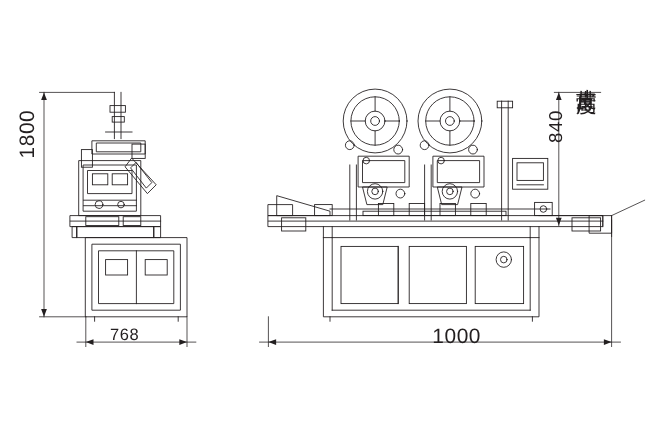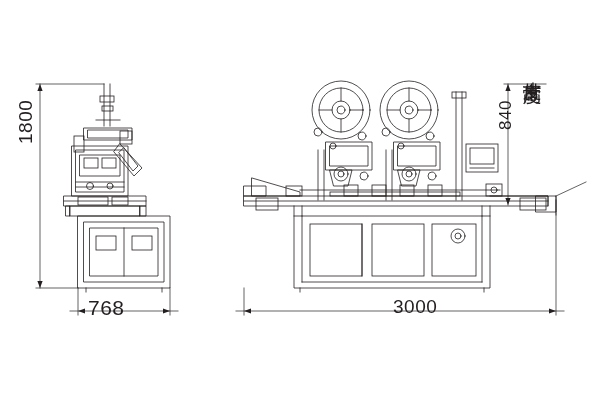--- a/index.html
+++ b/index.html
@@ -39,23 +39,23 @@
   #label-1800 {
     left: 16px;
     top: 144px;
     font-size: 19px;
     font-weight: 400;
     transform: rotate(-90deg);
     transform-origin: left top;
     letter-spacing: 0.5px;
   }
   #label-768 {
-    left: 88px;
+    left: 100px;
     top: 297px;
-    font-size: 21px;
+    font-size: 15px;
     letter-spacing: 0.5px;
   }
   #label-3000 {
     left: 393px;
     top: 297px;
     font-size: 19px;
     letter-spacing: 0.5px;
   }
   #label-840 {
     left: 497px;
@@ -249,17 +249,17 @@
         <rect x="520" y="198" width="26" height="12"></rect>
 
         <path d="M536 196 L556 196 L556 212 L536 212 Z"></path>
       </g>
 
     </g>
   </svg>
 
   <div class="dim-label" id="label-1800">1800</div>
   <div class="dim-label" id="label-768">768</div>
-  <div class="dim-label" id="label-3000">3000</div>
+  <div class="dim-label" id="label-3000">1000</div>
   <div class="dim-label" id="label-840">840</div>
   <div class="dim-label" id="label-belt">皮带高度</div>
 
 </div>
 
 </body></html>

